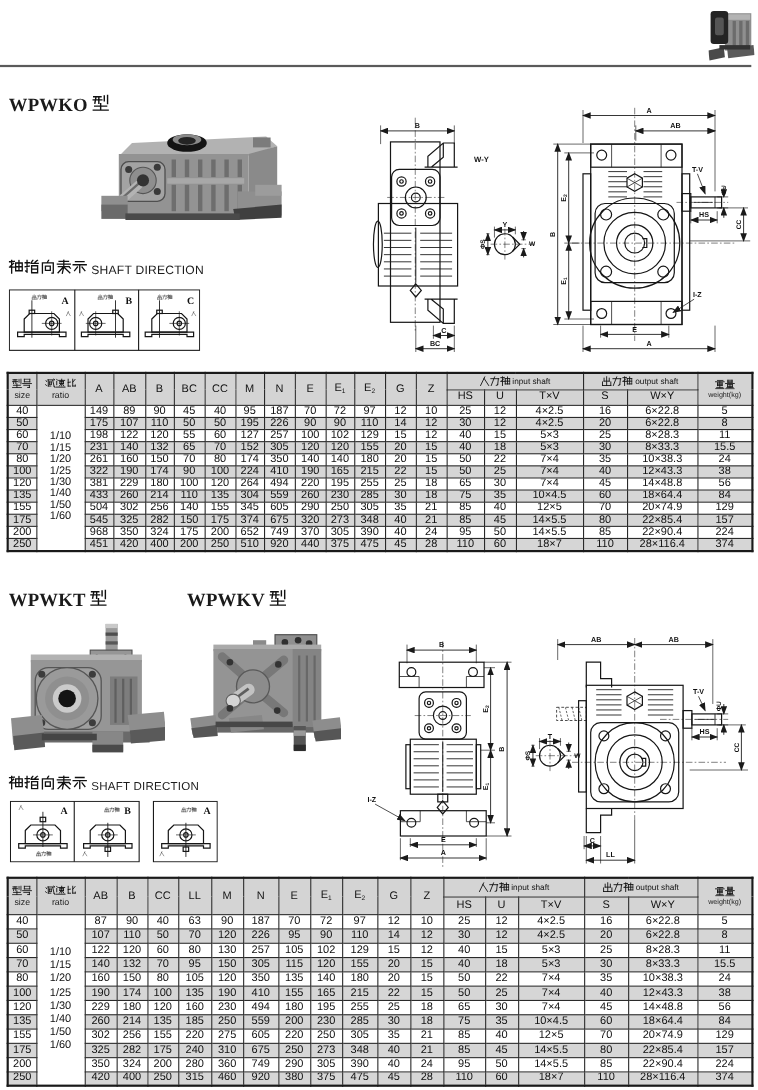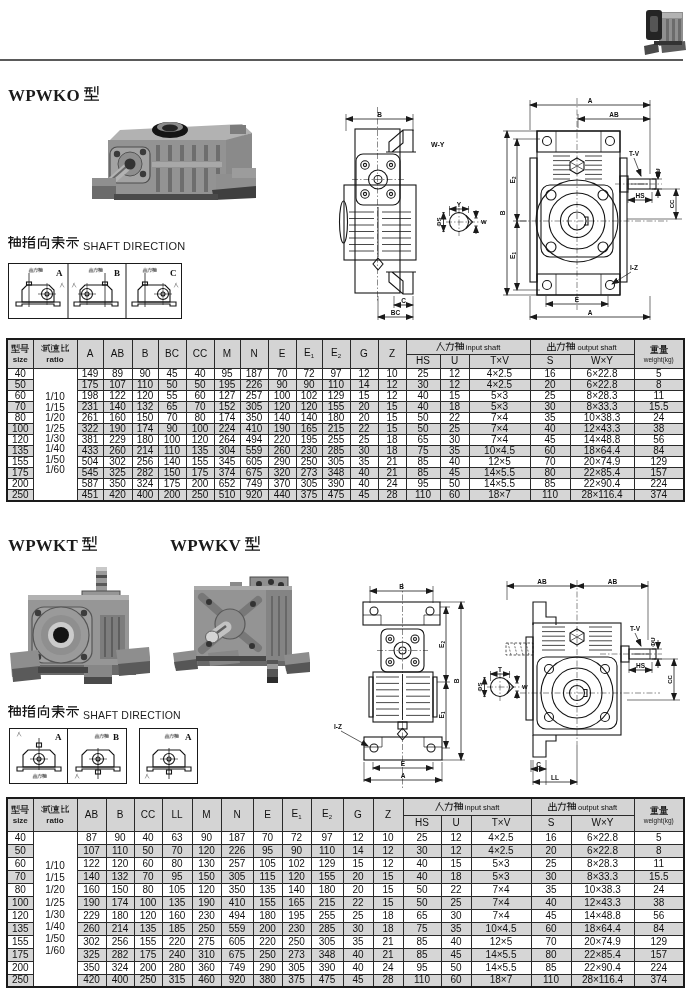--- a/index.html
+++ b/index.html
@@ -8,21 +8,21 @@
 table.dim{position:absolute;border-collapse:collapse;table-layout:fixed;border:2px solid #1a1a1a;}
 table.dim td{border:1px solid #2a2a2a;padding:0;text-align:center;vertical-align:middle;overflow:hidden;
   font-size:10px;color:#111;line-height:1;white-space:nowrap;}
 tr.hd td{background:#d4d4d4;}
 tr.dr td{background:#fff;}
 tr.dr.alt td{background:#d6d6d6;}
 td.ratio{background:#fff !important;font-size:9.5px;}
 .hz{margin:1px 0 2px 0;}
 .hz svg{display:inline-block;}
 .grp svg{display:inline-block;vertical-align:-1px;}
-.he{font-size:8px;color:#222;font-weight:bold;}
+.he{font-size:8px;color:#222;}
 .hw{font-size:6.5px;color:#222;}
 .hl{font-size:10px;}
 .ge{font-size:7.5px;}
 .sub{font-size:6px;vertical-align:-2px;}
 .title{position:absolute;font-family:"Liberation Serif",serif;font-weight:bold;font-size:17px;letter-spacing:0.2px;color:#1a1a1a;}
 .title svg{display:inline-block;vertical-align:-1px;margin-left:4px;}
 .sd{position:absolute;color:#1a1a1a;}
 .sd svg{display:inline-block;vertical-align:-2px;}
 .sd .lat{font-size:11px;letter-spacing:0.2px;margin-left:4px;color:#1c1c1c;}
 </style></head><body>
@@ -690,21 +690,21 @@
 <td>21</td>
 <td>85</td>
 <td>45</td>
 <td>14×5.5</td>
 <td>80</td>
 <td>22×85.4</td>
 <td>157</td>
 </tr>
 <tr class="dr " style="height:10.92px">
 <td>200</td>
-<td>587</td>
+<td>968</td>
 <td>350</td>
 <td>324</td>
 <td>175</td>
 <td>200</td>
 <td>652</td>
 <td>749</td>
 <td>370</td>
 <td>305</td>
 <td>390</td>
 <td>40</td>

